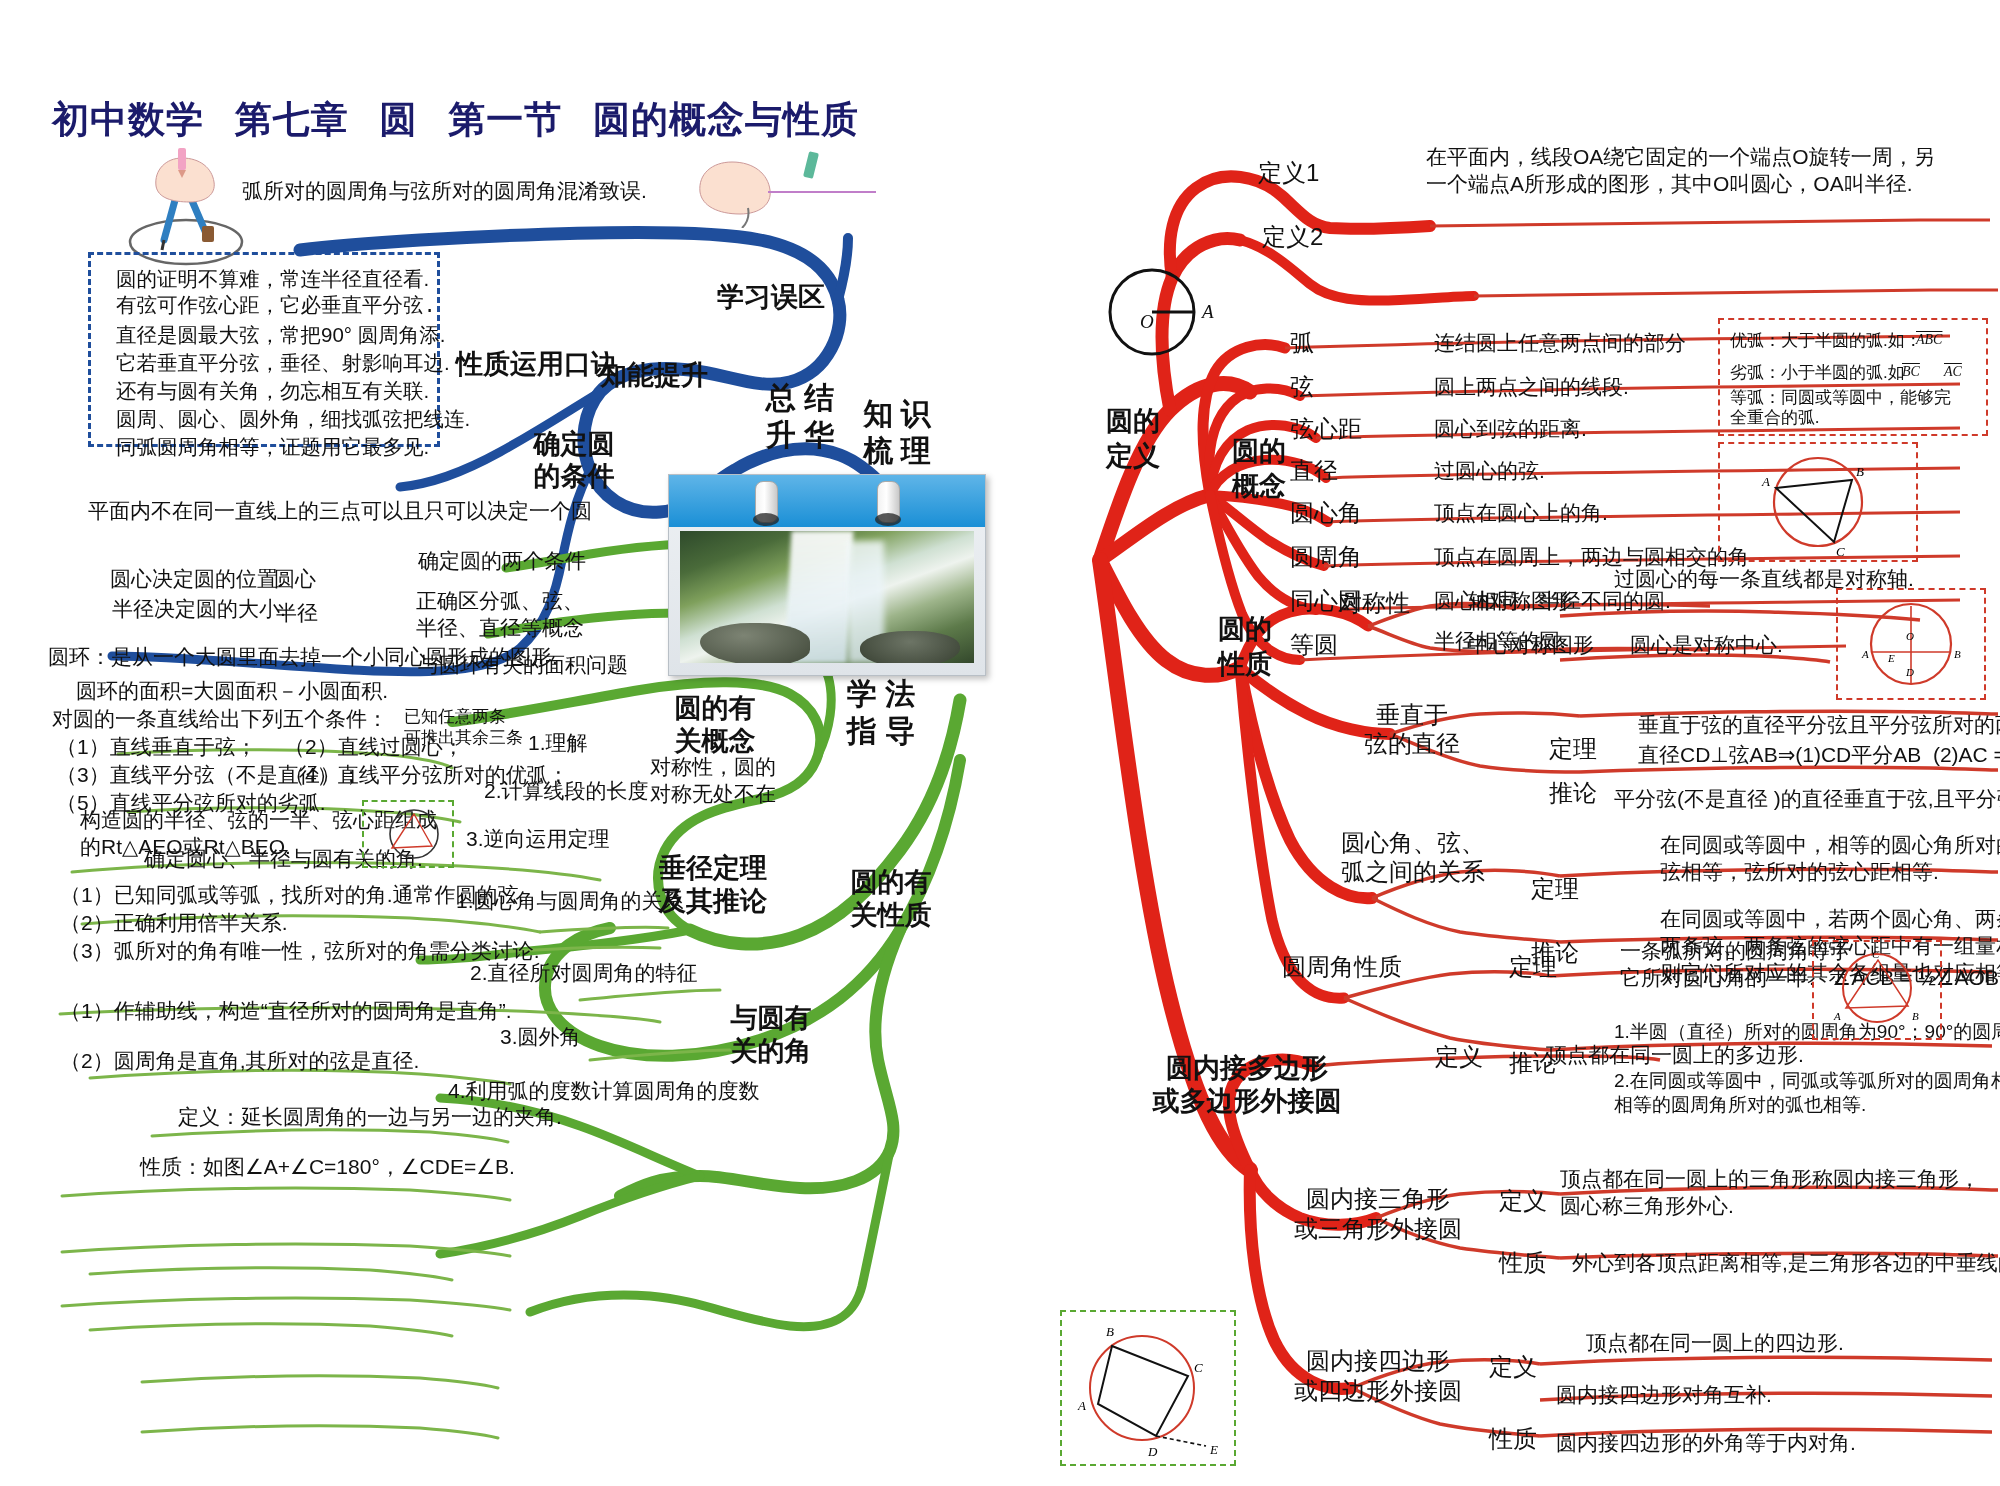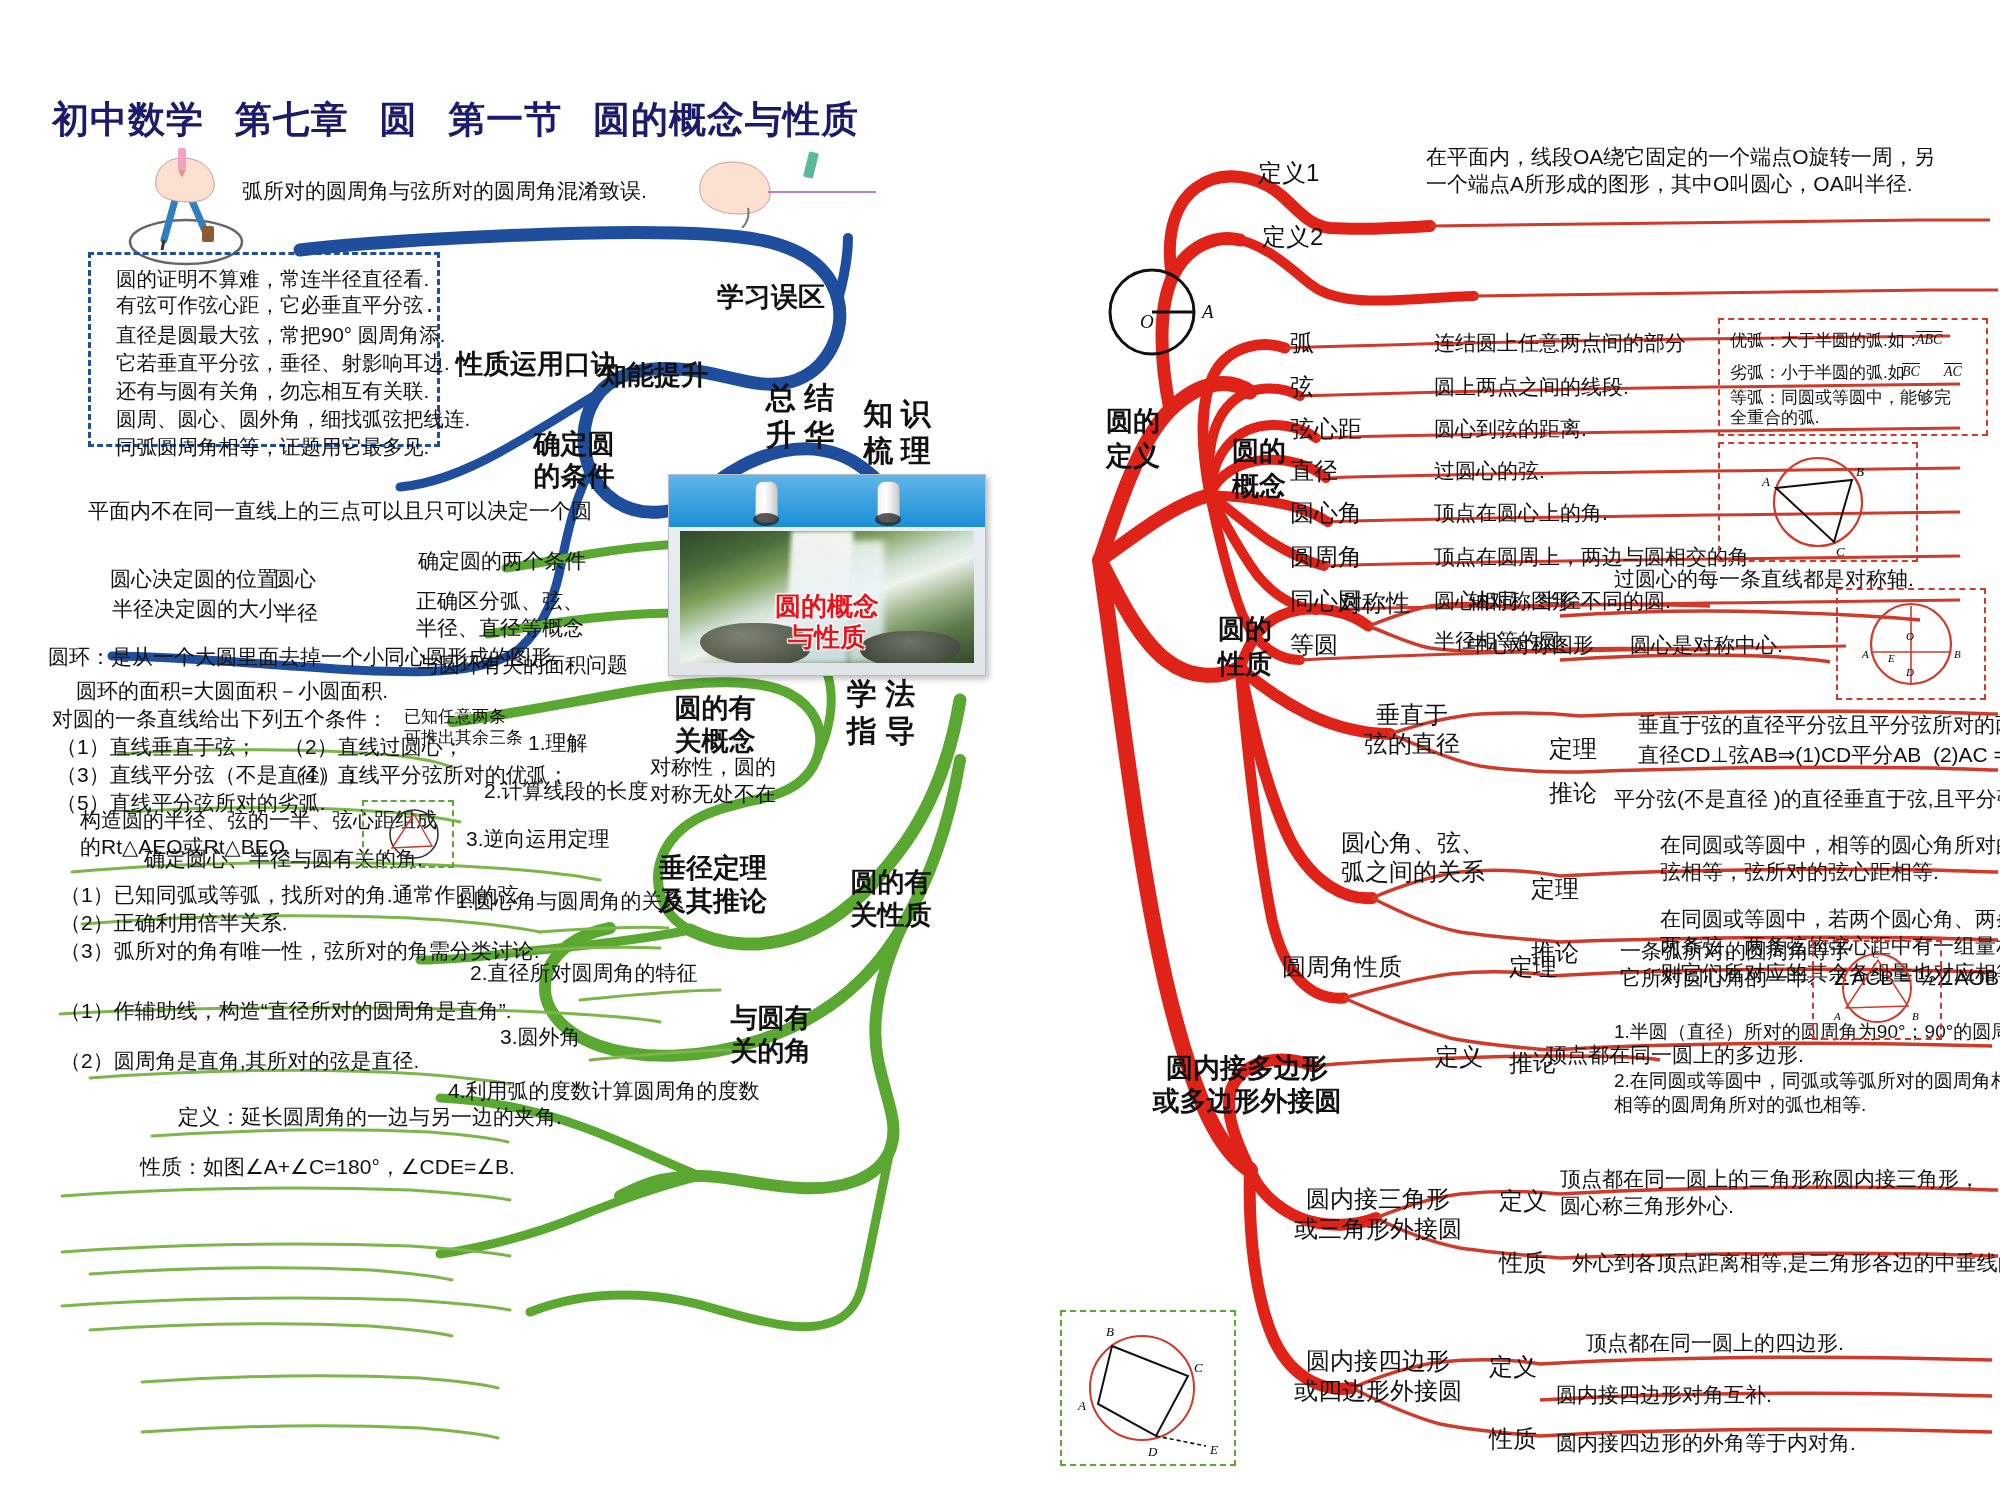--- a/index.html
+++ b/index.html
@@ -253,24 +253,20 @@
     <div class="nb-top"></div>
     <div class="nb-ring" style="left:86px;"></div>
     <div class="nb-ring" style="left:208px;"></div>
     <div class="nb-hole" style="left:84px;"></div>
     <div class="nb-hole" style="left:206px;"></div>
     <div class="nb-photo">
       <div class="nb-fall"></div>
       <div class="nb-fall2"></div>
       <div class="nb-rock"></div>
       <div class="nb-rock2"></div>
-      <div class="nb-title">
-        <div>圆的概念</div>
-        <div>与性质</div>
-      </div>
     </div>
   </div>
 
   <svg style="position:absolute;left:1100px;top:258px;width:130px;height:110px;" viewBox="0 0 130 110">
     <circle cx="52" cy="54" r="42" fill="none" stroke="#111" stroke-width="3"></circle>
     <line x1="52" y1="54" x2="94" y2="54" stroke="#111" stroke-width="3"></line>
     <text x="40" y="70" font-size="19" font-style="italic" font-family="serif" fill="#111">O</text>
     <text x="102" y="60" font-size="19" font-style="italic" font-family="serif" fill="#111">A</text>
   </svg>
 

